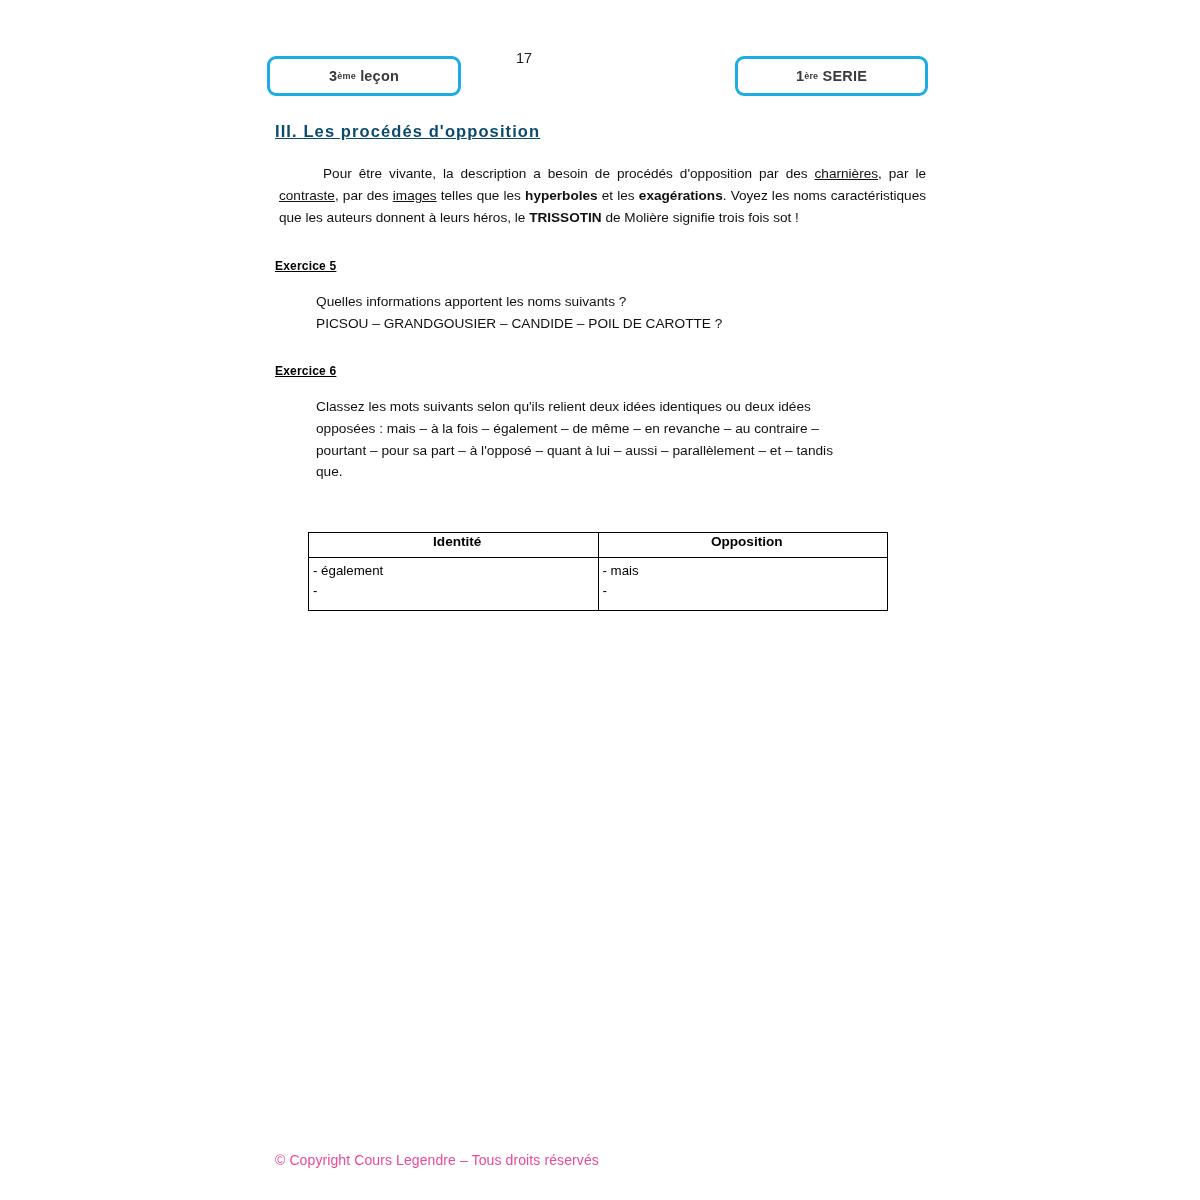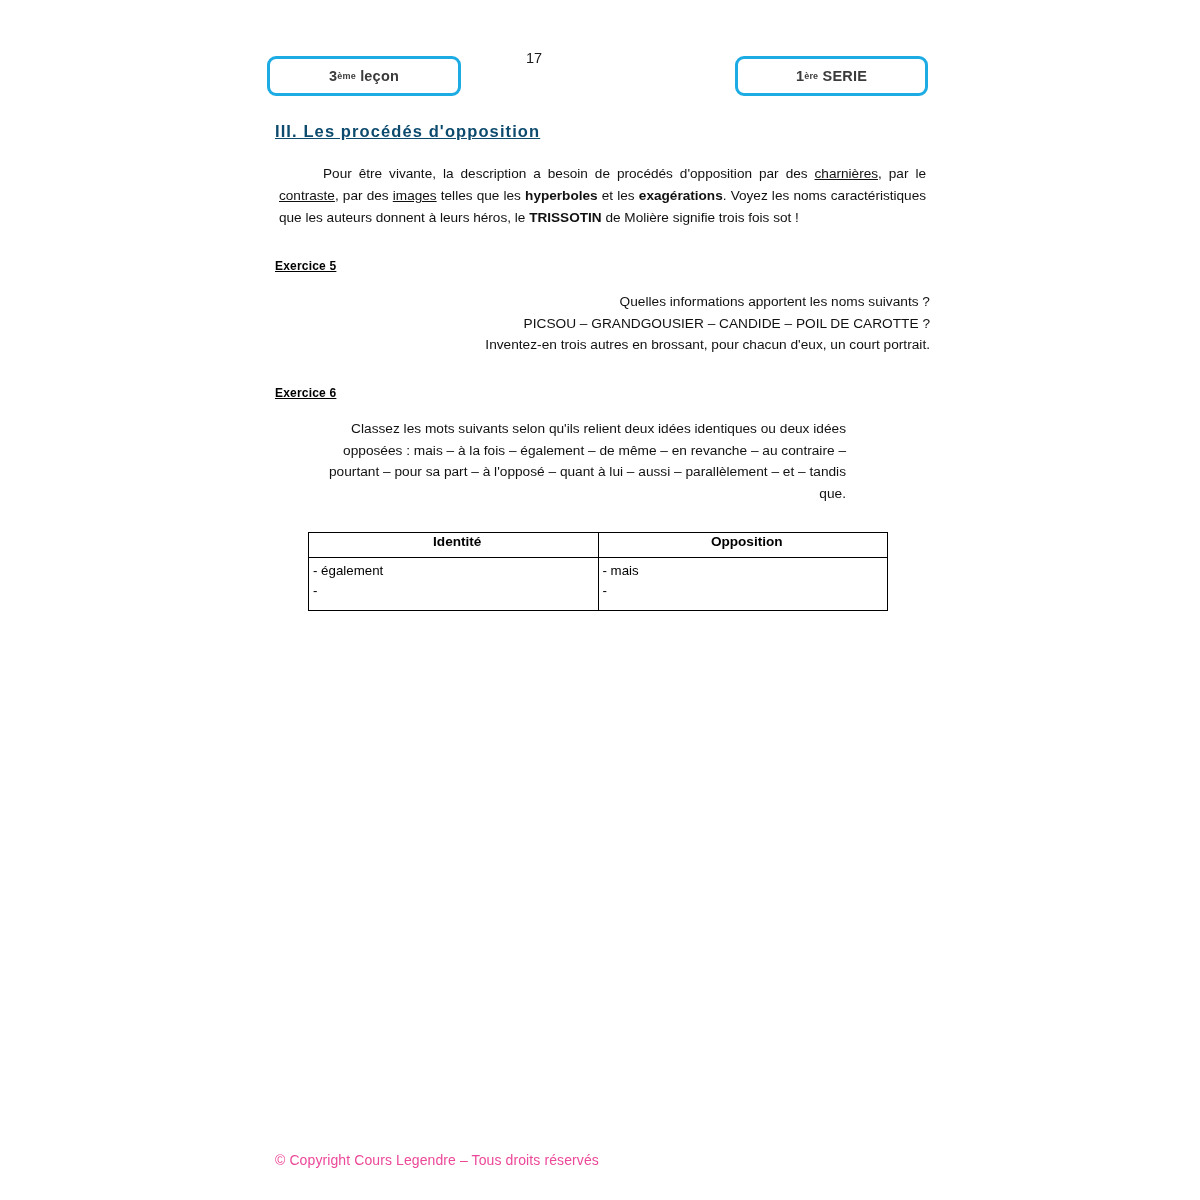--- a/index.html
+++ b/index.html
@@ -52,21 +52,21 @@
   .badge sup {
     font-size: 9px;
     font-weight: bold;
     vertical-align: super;
     line-height: 0;
   }
 
   .page-number {
     position: absolute;
     top: 50px;
-    left: 14px;
+    left: 4px;
     width: 1040px;
     text-align: center;
     font-size: 14.5px;
     color: #1a1a1a;
     font-family: "Liberation Sans", sans-serif;
   }
 
   
   .content {
     position: absolute;
@@ -104,21 +104,21 @@
     margin: 30px 0 0 0;
     letter-spacing: 0.2px;
   }
 
   .exercise-body {
     margin: 18px 0 0 41px;
     font-size: 13.7px;
     line-height: 1.58;
     color: #111111;
   }
-  .exercise-body .line { white-space: normal; text-align: right; }
+  .exercise-body .line { white-space: normal; }
   .exercise-body.narrow { width: 530px; }
 
   
   .answer-table {
     position: absolute;
     left: 33px;
     top: 410px;
     width: 580px;
     border-collapse: collapse;
     table-layout: fixed;
@@ -173,21 +173,20 @@
   <div class="content">
 
     <h1 class="section-title">III. Les procédés d'opposition</h1>
 
     <p class="intro"><span>Pour être vivante, la description a besoin de procédés d'opposition par des </span><span class="u">charnières</span><span>, par le </span><span class="u">contraste</span><span>, par des </span><span class="u">images</span><span> telles que les </span><span class="b">hyperboles</span><span> et les </span><span class="b">exagérations</span><span>. Voyez les noms caractéristiques que les auteurs donnent à leurs héros, le </span><span class="b">TRISSOTIN</span><span> de Molière signifie trois fois sot !</span></p>
 
     <h2 class="exercice-title">Exercice 5</h2>
     <div class="exercise-body">
       <div class="line">Quelles informations apportent les noms suivants ?</div>
       <div class="line">PICSOU – GRANDGOUSIER – CANDIDE – POIL DE CAROTTE ?</div>
-      <div class="line">Inventez-en trois autres en brossant, pour chacun d'eux, un court portrait.</div>
     </div>
 
     <h2 class="exercice-title">Exercice 6</h2>
     <div class="exercise-body narrow">
       <div class="line">Classez les mots suivants selon qu'ils relient deux idées identiques ou deux idées opposées : mais – à la fois – également – de même – en revanche – au contraire – pourtant – pour sa part – à l'opposé – quant à lui – aussi – parallèlement – et – tandis que.</div>
     </div>
 
     <table class="answer-table">
       <thead>
         <tr>

